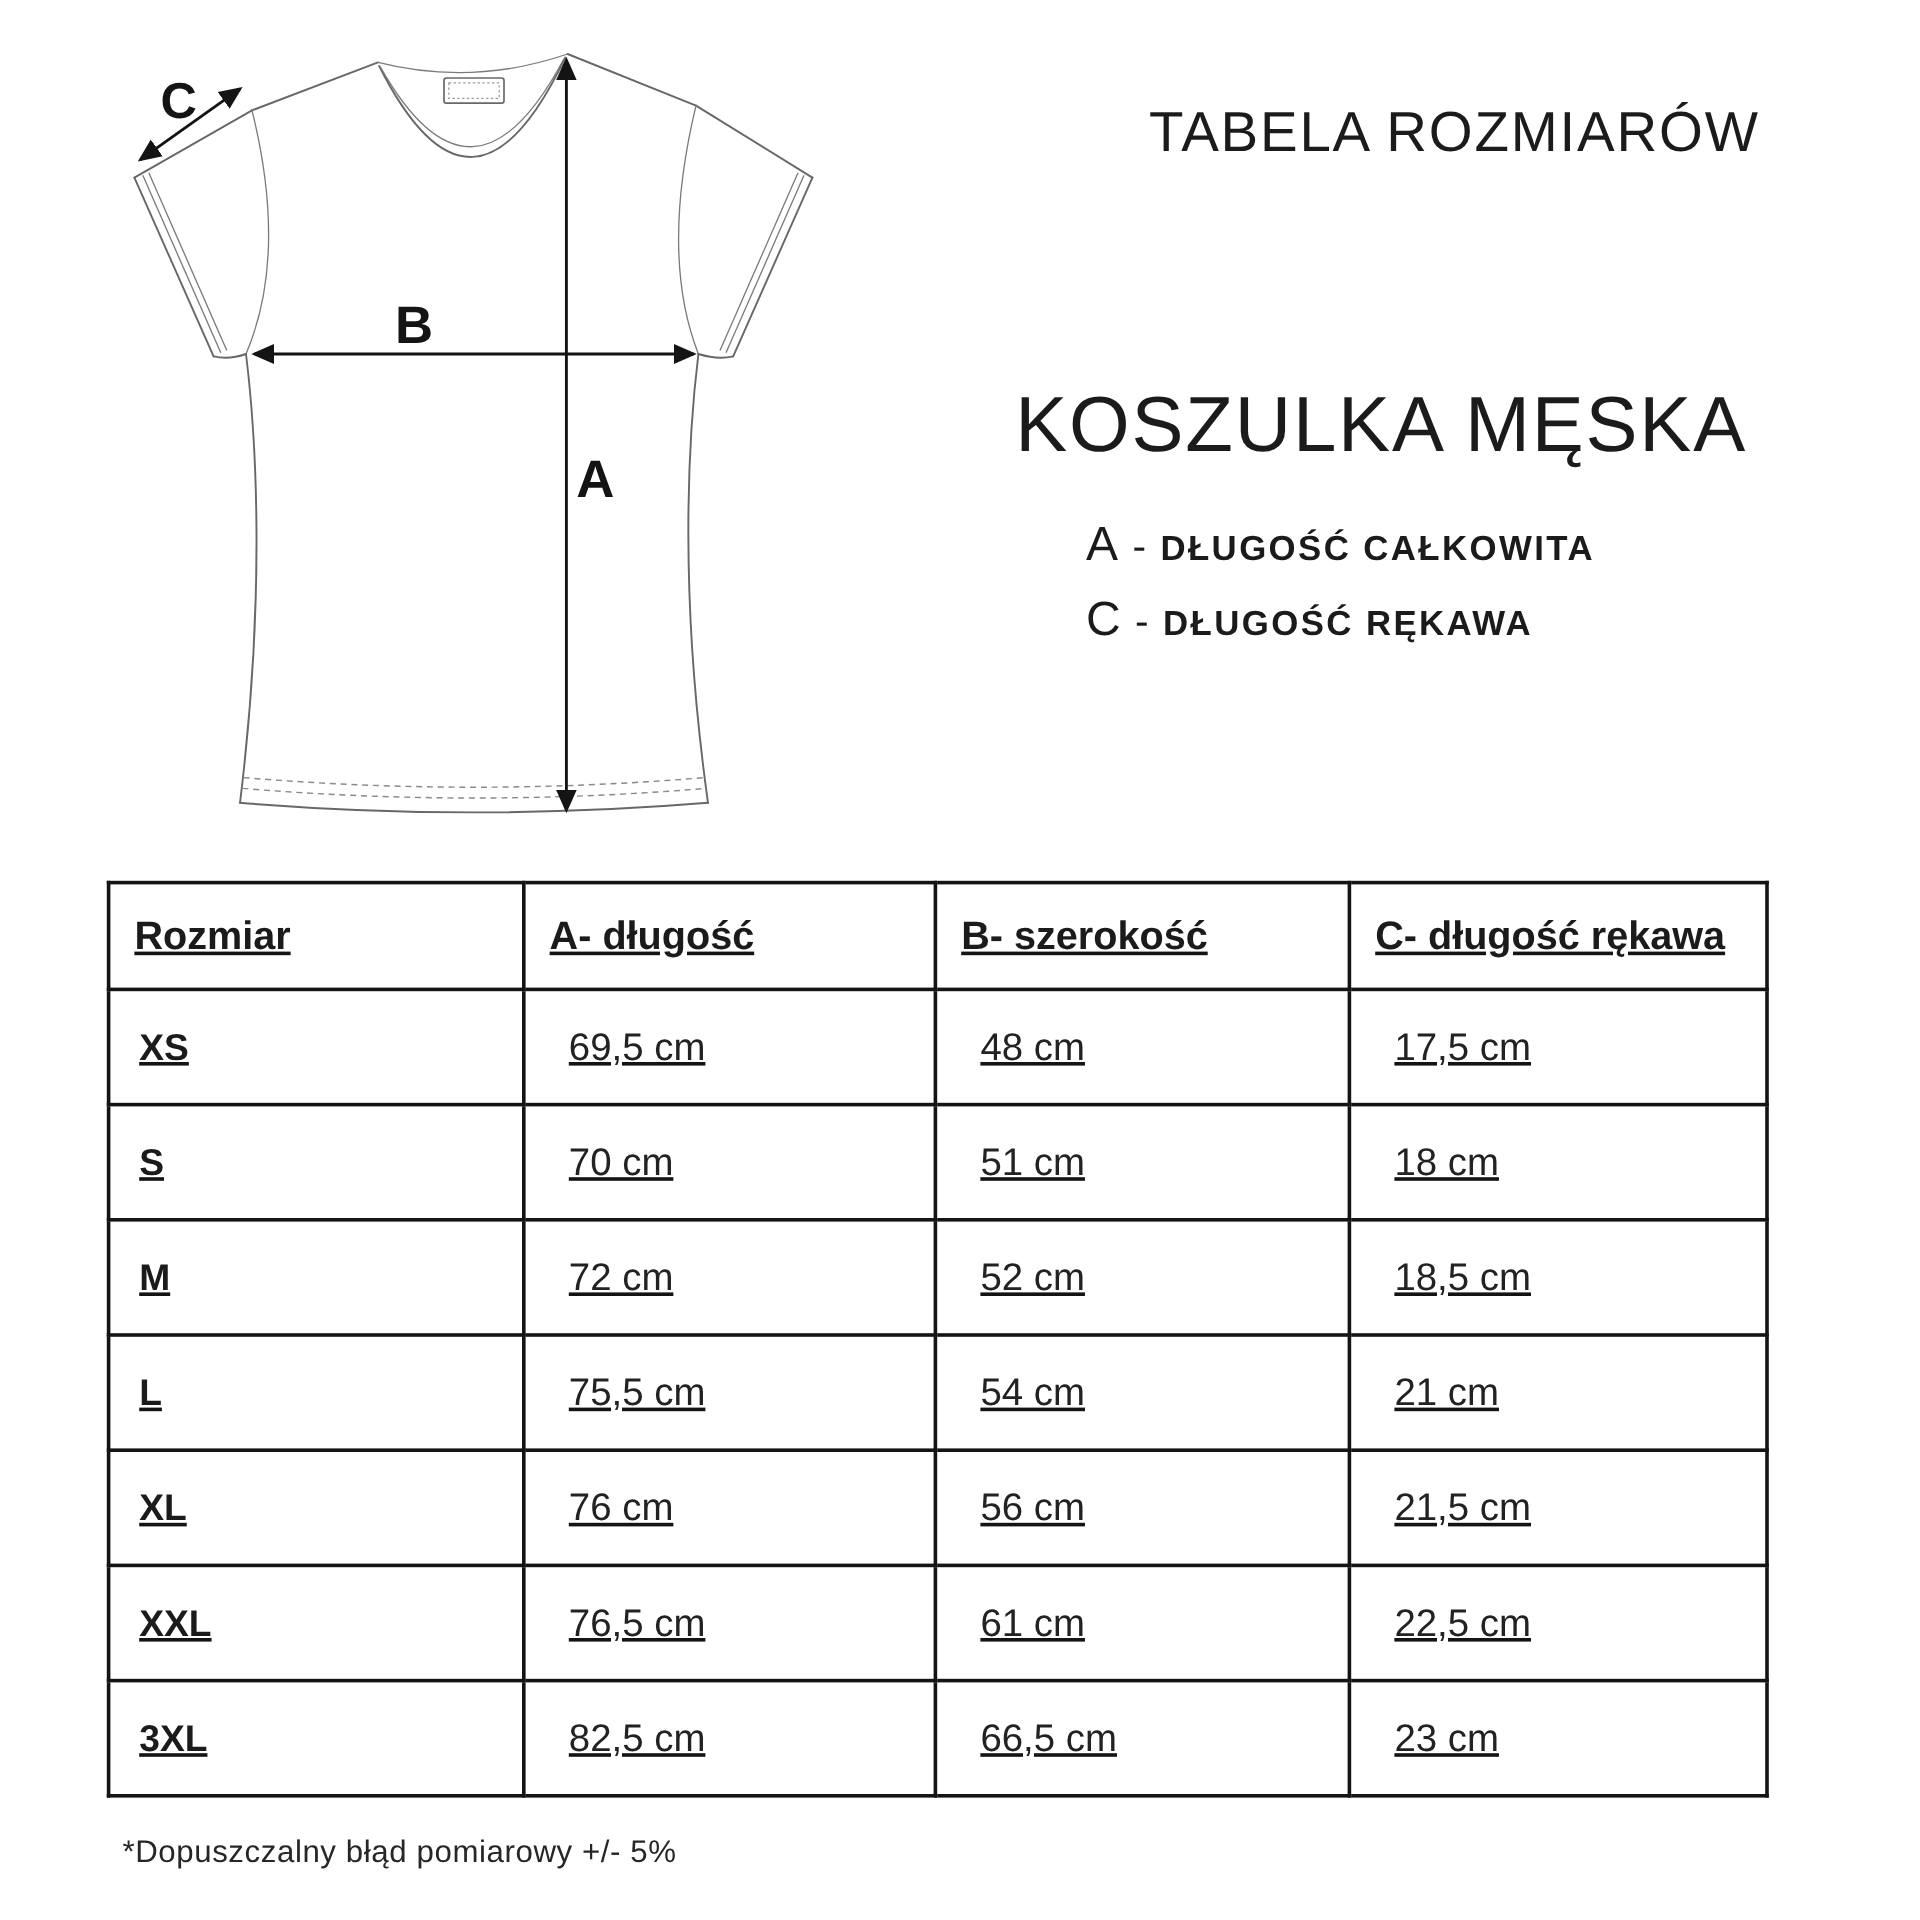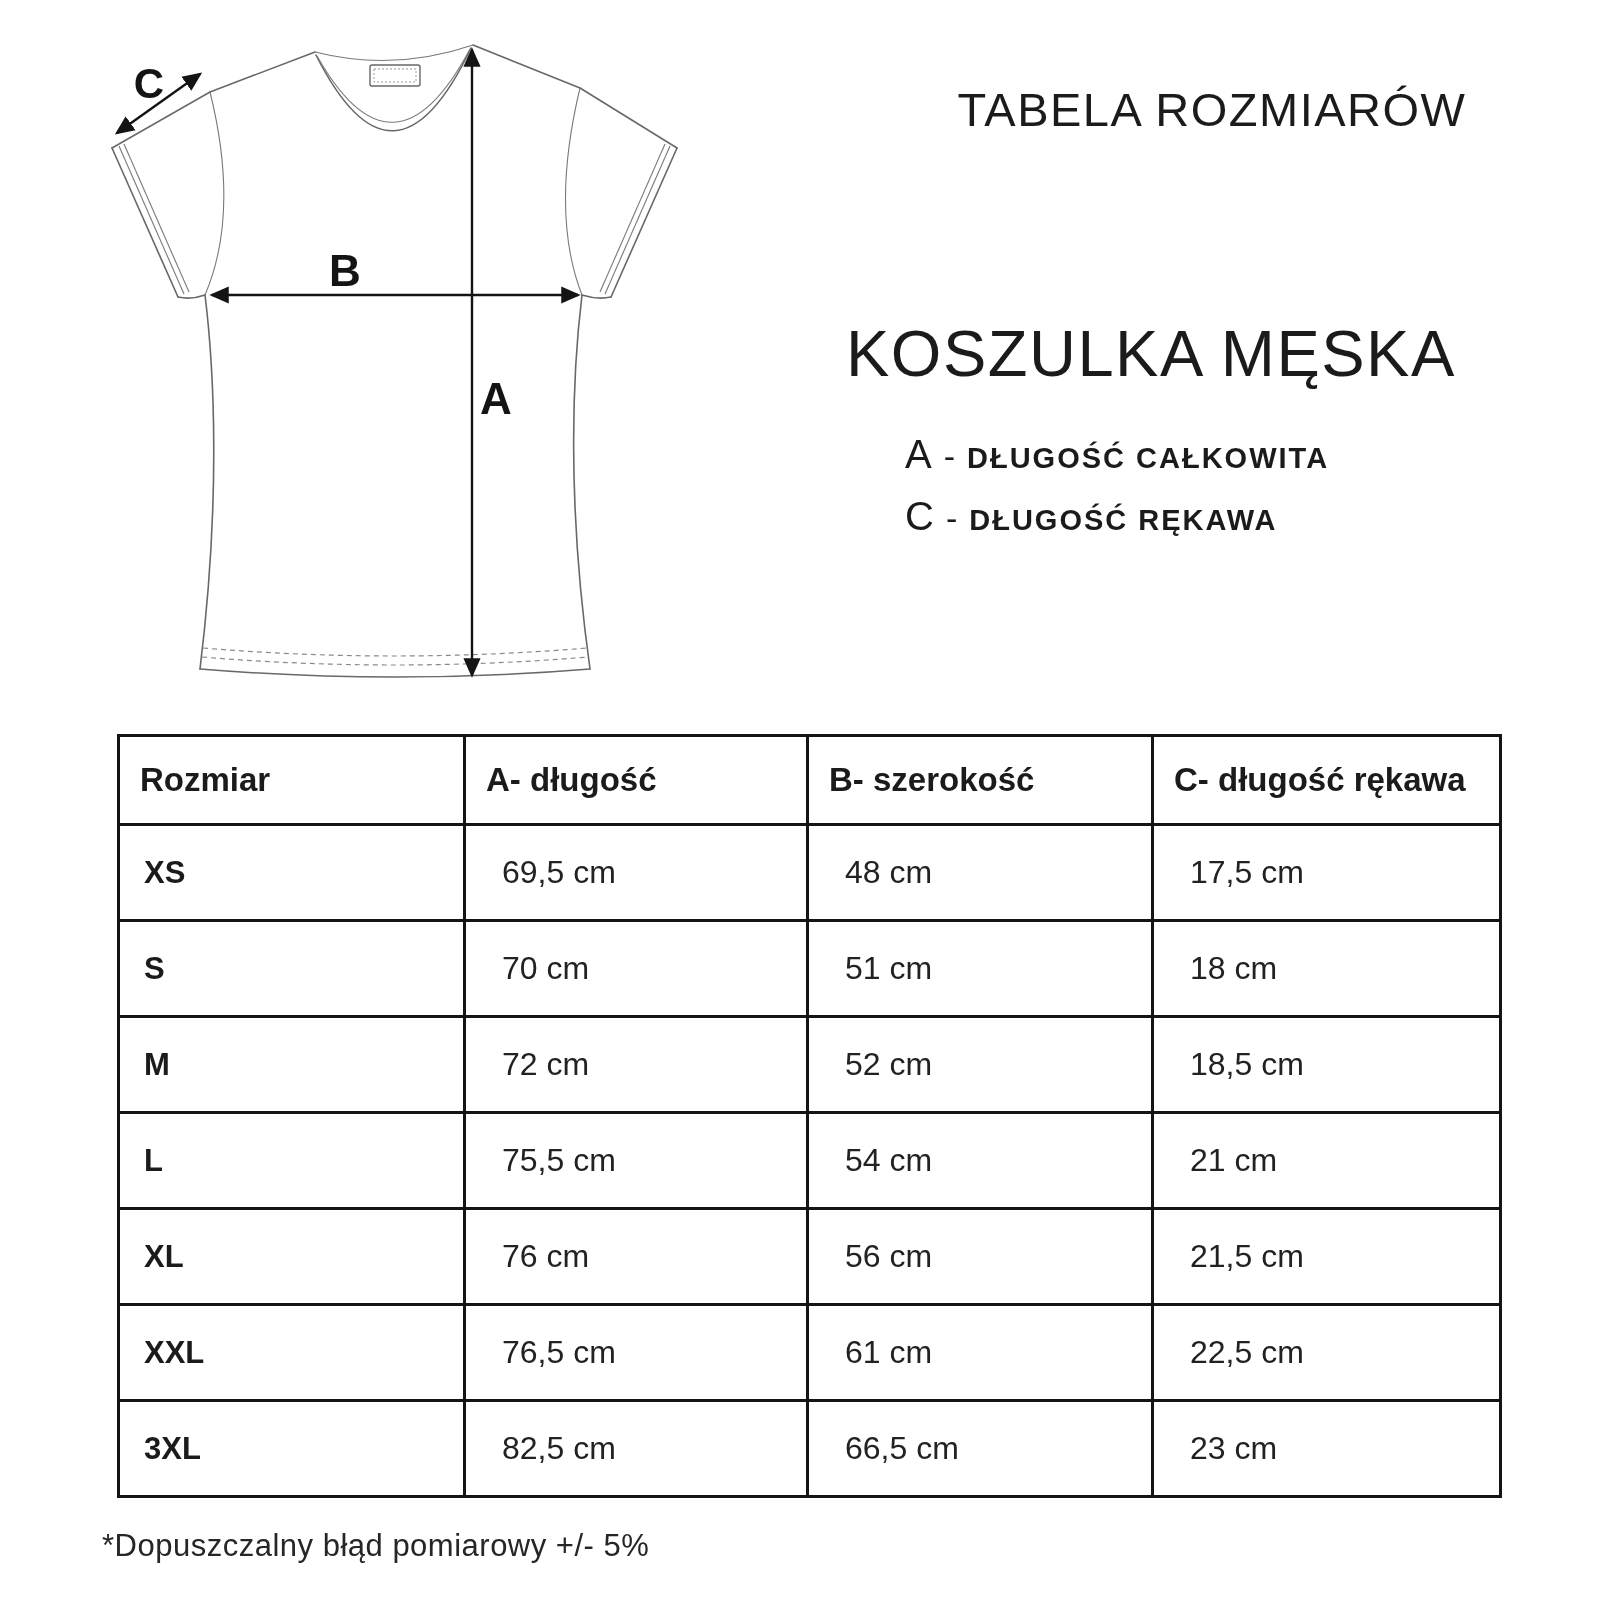--- a/index.html
+++ b/index.html
@@ -33,38 +33,38 @@
     color:#1b1b1b; white-space:nowrap;
   }
   .legend { position:absolute; left:905px; top:428px; }
   .legend-item { line-height:52.5px; white-space:nowrap; }
   .lg-key   { font-size:40px; font-weight:300; color:#1b1b1b; }
   .lg-sep   { font-size:34px; font-weight:300; color:#1b1b1b; margin:0 12px; }
   .lg-label { font-size:29px; font-weight:600; letter-spacing:2px; color:#1b1b1b; }
 
   
   .size-table {
-    position:absolute; left:117px; top:734px; width:1382px;
-    border-collapse:collapse; table-layout:fixed;
+    position:absolute; left:89px; top:734px; width:1382px;
+    border-collapse:collapse; table-layout:fixed;text-decoration:underline;
   }
   .size-table th, .size-table td {
     border:3px solid #141414;
     vertical-align:middle; text-align:left;
   }
   .size-table th {
     height:89px; font-size:33px; font-weight:700; padding-left:20px;
     color:#1b1b1b; white-space:nowrap;
   }
   .size-table td { height:96px; }
   .cell-size { font-size:31px; font-weight:700; padding-left:24px; color:#1b1b1b; }
   .cell-val  { font-size:32px; font-weight:400; padding-left:36px; color:#222222; }
 
   .footnote {
     position:absolute; left:102px; top:1528px;
-    font-size:31px; font-weight:300; color:#262626; letter-spacing:0.5px;
+    font-size:26px; font-weight:300; color:#262626; letter-spacing:0.5px;
   }
 </style>
 </head>
 <body>
 
 <div class="diagram">
   <svg viewBox="0 0 600 660">
     <defs>
       <marker id="ah" viewBox="0 0 10 10" refX="8.2" refY="5" markerWidth="8.5" markerHeight="8.5" orient="auto-start-reverse">
         <path d="M0,0.8 L9.5,5 L0,9.2 Z" fill="#141414"></path>

